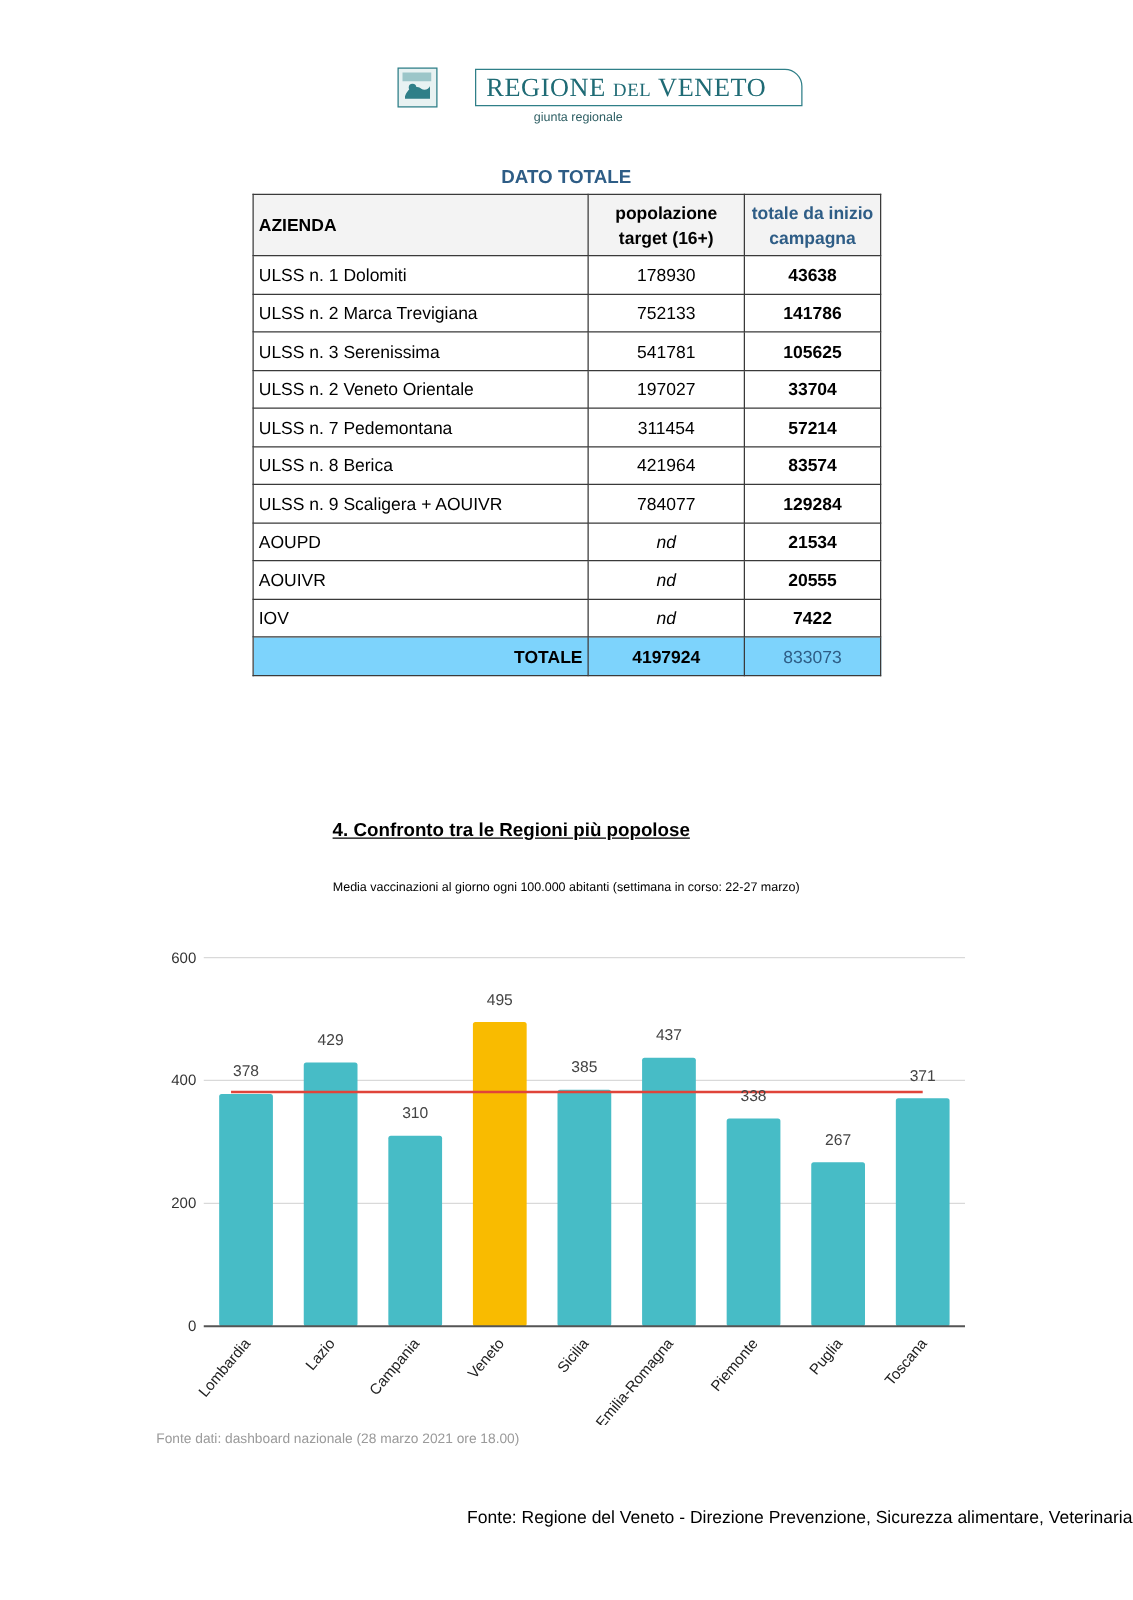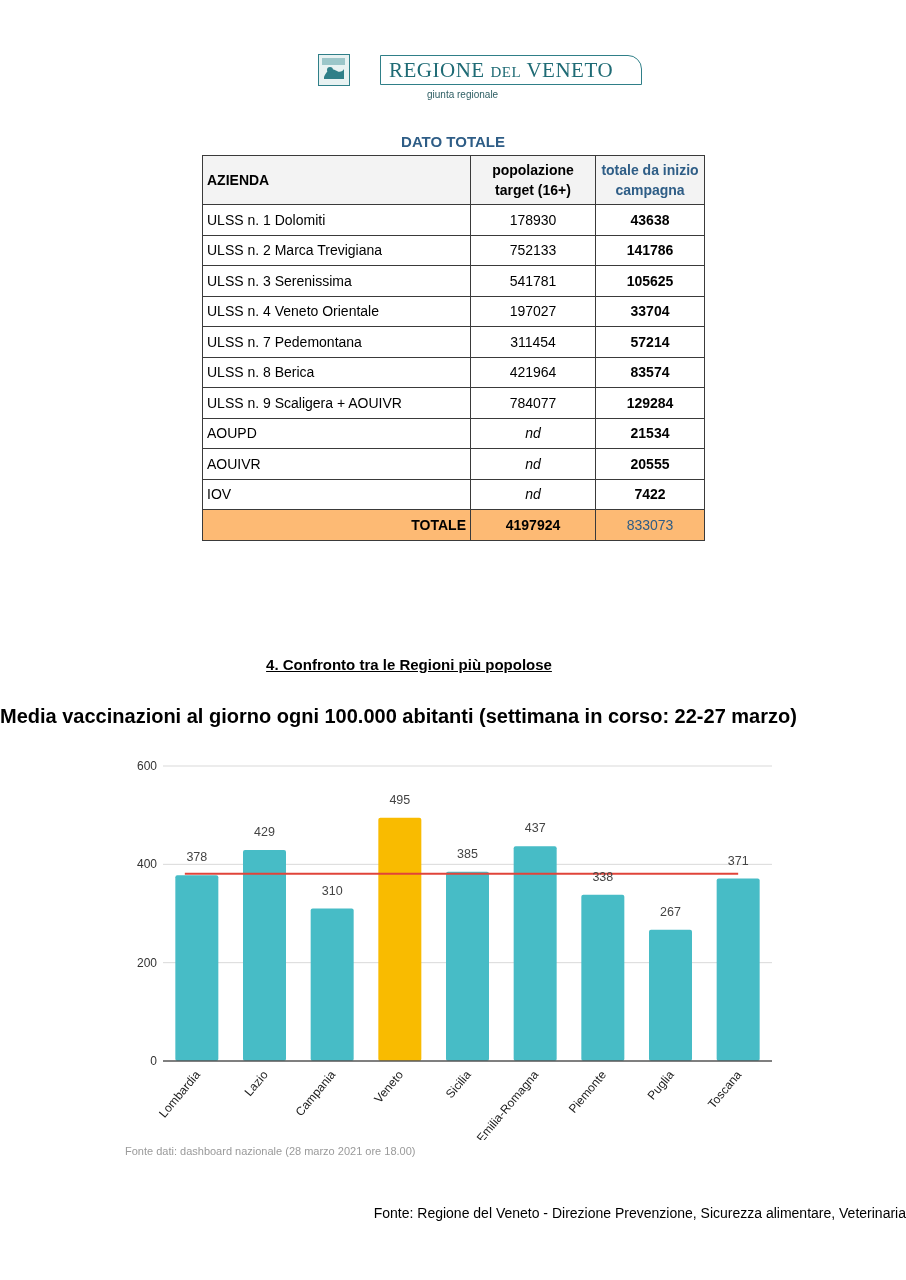--- a/index.html
+++ b/index.html
@@ -11,26 +11,26 @@
   .logo-title .small { font-size:15px; }
   .logo-sub { position:absolute; left:109px; top:35px; font-size:10px; color:#2f5f64; }
   .table-title { position:absolute; left:203px; width:500px; top:133px; text-align:center; font-size:15px; font-weight:bold; color:#2e5d86; }
   table.data { position:absolute; left:202px; top:155px; border-collapse:collapse; font-size:14px; }
   table.data td { border:1.5px solid #3a3a3a; height:29.5px; padding:0 4px; }
   table.data td.c1 { width:259px; text-align:left; }
   table.data td.c2 { width:116px; text-align:center;margin-left:30px; }
   table.data td.c3 { width:100px; text-align:center; font-weight:bold; }
   table.data tr.head td { height:48px; font-weight:bold; background:#f3f3f3; line-height:20px; }
   table.data tr.head td.c3 { color:#2e5d86; }
-  table.data tr.tot td { background:#fdba74; font-weight:bold; }
+  table.data tr.tot td { background:#7dd3fc; font-weight:bold; }
   table.data tr.tot td.c1 { text-align:right; }
   table.data tr.tot td.c3 { color:#2e5d86; font-weight:normal; }
   .it { font-style:italic; }
   .sec-title { position:absolute; left:0; width:818px; top:656px; text-align:center; font-size:15px; font-weight:bold; text-decoration:underline; }
-  .chart-title { position:absolute; left:0; width:906px; top:705px; font-size:20px; font-weight:bold; }
+  .chart-title { position:absolute; left:0; width:906px; top:705px; text-align:center; font-size:10px; font-weight:normal; }
   svg.chart { position:absolute; left:0; top:740px; }
   .foot-src { position:absolute; left:125px; top:1145px; font-size:11px; color:#9a9a9a; }
   .footer { position:absolute; left:0; width:906px; top:1205px; text-align:right; font-size:14px; }
 </style>
 </head>
 <body>
 
 <div class="logo">
   <div class="logo-crest">
     <svg width="29" height="29" viewBox="0 0 29 29">
@@ -63,21 +63,21 @@
         <td class="c1">ULSS n. 2 Marca Trevigiana</td>
         <td class="c2">752133</td>
         <td class="c3">141786</td>
       </tr>
       <tr>
         <td class="c1">ULSS n. 3 Serenissima</td>
         <td class="c2">541781</td>
         <td class="c3">105625</td>
       </tr>
       <tr>
-        <td class="c1">ULSS n. 4 Veneto Orientale</td>
+        <td class="c1">ULSS n. 2 Veneto Orientale</td>
         <td class="c2">197027</td>
         <td class="c3">33704</td>
       </tr>
       <tr>
         <td class="c1">ULSS n. 7 Pedemontana</td>
         <td class="c2">311454</td>
         <td class="c3">57214</td>
       </tr>
       <tr>
         <td class="c1">ULSS n. 8 Berica</td>

